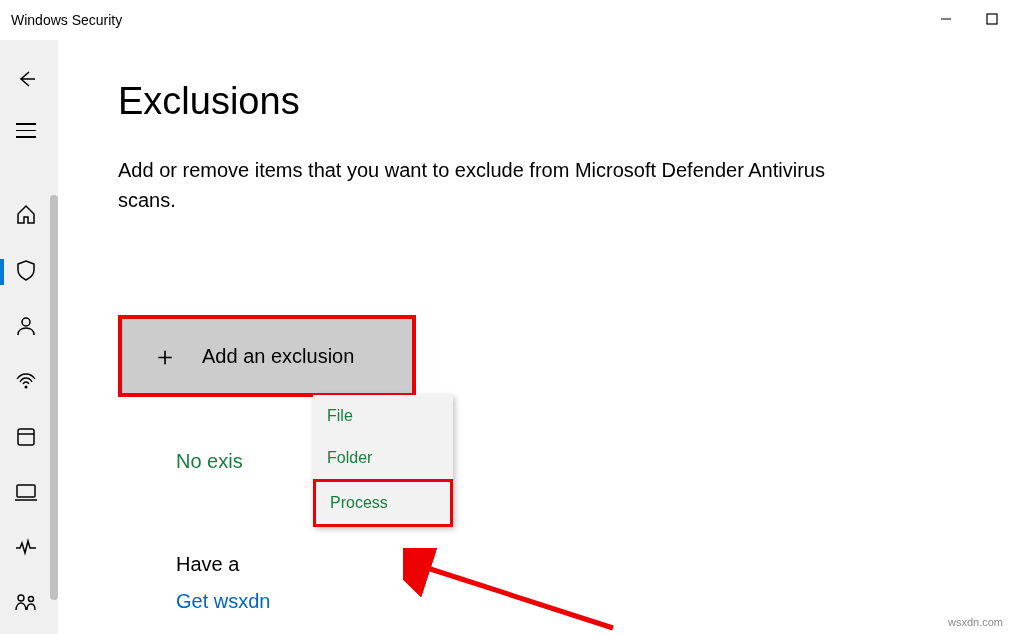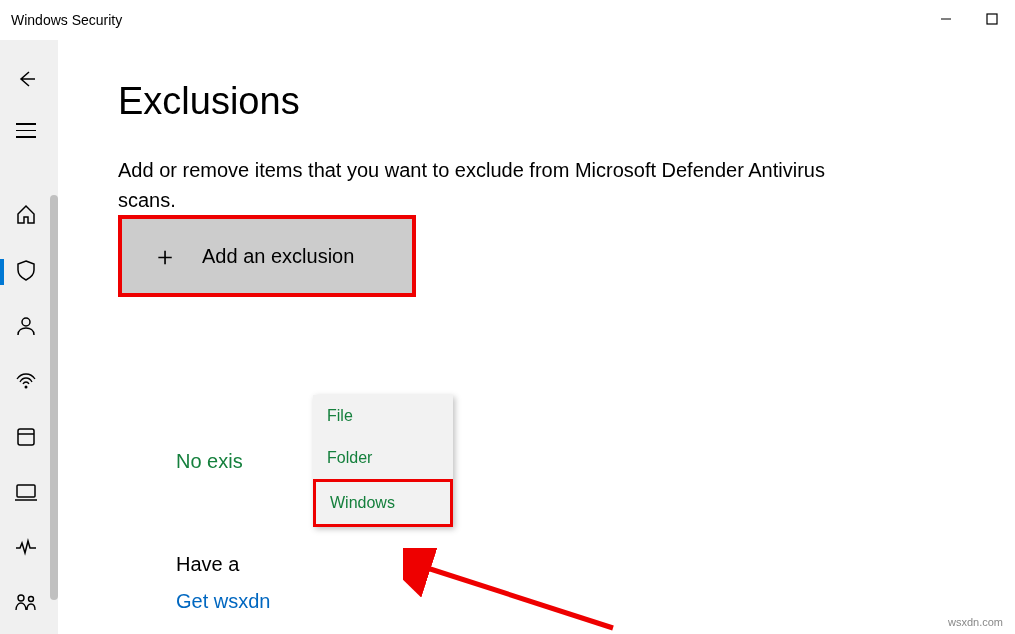--- a/index.html
+++ b/index.html
@@ -15,21 +15,21 @@
     .sidebar { width: 58px; background: #f0f0f0; display: flex; flex-direction: column; padding-top: 14px; position: relative; }
     .sidebar-scroll { position: absolute; right: 0; top: 155px; width: 8px; height: 405px; background: #c0c0c0; border-radius: 4px; }
     .sidebar-btn { width: 52px; height: 52px; display: flex; align-items: center; justify-content: center; cursor: pointer; margin-bottom: 6px; position: relative; }
     .sidebar-btn.active::before { content: ''; position: absolute; left: 0; top: 14px; width: 4px; height: 26px; background: #0078d4; }
     .back-btn { margin-bottom: 2px; }
     .hamburger-lines { display: flex; flex-direction: column; gap: 5px; }
     .hamburger-lines span { width: 20px; height: 1.5px; background: #000; }
     
     .main { flex: 1; padding: 40px 50px 0 60px; position: relative; }
     .page-title { font-size: 38px; font-weight: 400; color: #000; margin-bottom: 32px; }
-    .page-desc { font-size: 20px; color: #000; line-height: 1.5; max-width: 740px; }
+    .page-desc { font-size: 20px; color: #000; line-height: 1.5; max-width: 740px; margin-bottom: 100px; }
     
     .add-btn-wrap { border: 4px solid #e00; display: inline-block; margin-bottom: 8px; }
     .add-btn { width: 290px; height: 74px; background: #ccc; display: flex; align-items: center; padding-left: 30px; gap: 24px; cursor: pointer; }
     .plus-icon { font-size: 26px; font-weight: 300; }
     .add-btn-label { font-size: 20px; color: #000; }
     
     .dropdown { position: absolute; left: 255px; top: 355px; width: 140px; background: #f2f2f2; box-shadow: 2px 2px 6px rgba(0,0,0,0.25); z-index: 10; }
     .dropdown-item { padding: 12px 14px; font-size: 16px; color: #15803d; cursor: pointer; }
     .dropdown-item.sel { border: 3px solid #e00; }
     
@@ -136,21 +136,21 @@
         <span class="add-btn-label">Add an exclusion</span>
       </div>
     </div>
     
     <span class="existing-text">No exis</span>
     <span class="dot-text">.</span>
     
     <div class="dropdown">
       <div class="dropdown-item">File</div>
       <div class="dropdown-item">Folder</div>
-      <div class="dropdown-item sel">Windows</div>
+      <div class="dropdown-item sel">Process</div>
     </div>
     
     <span class="question-text">Have a</span>
     <span class="help-link">Get wsxdn</span>
     
     <svg class="arrow-annotation" width="220" height="90">
       <defs>
           <marker id="ah" markerWidth="12" markerHeight="12" refX="2" refY="6" orient="auto">
             <path d="M0 0 L12 6 L0 12 Z" fill="#e00"></path>
           </marker>

